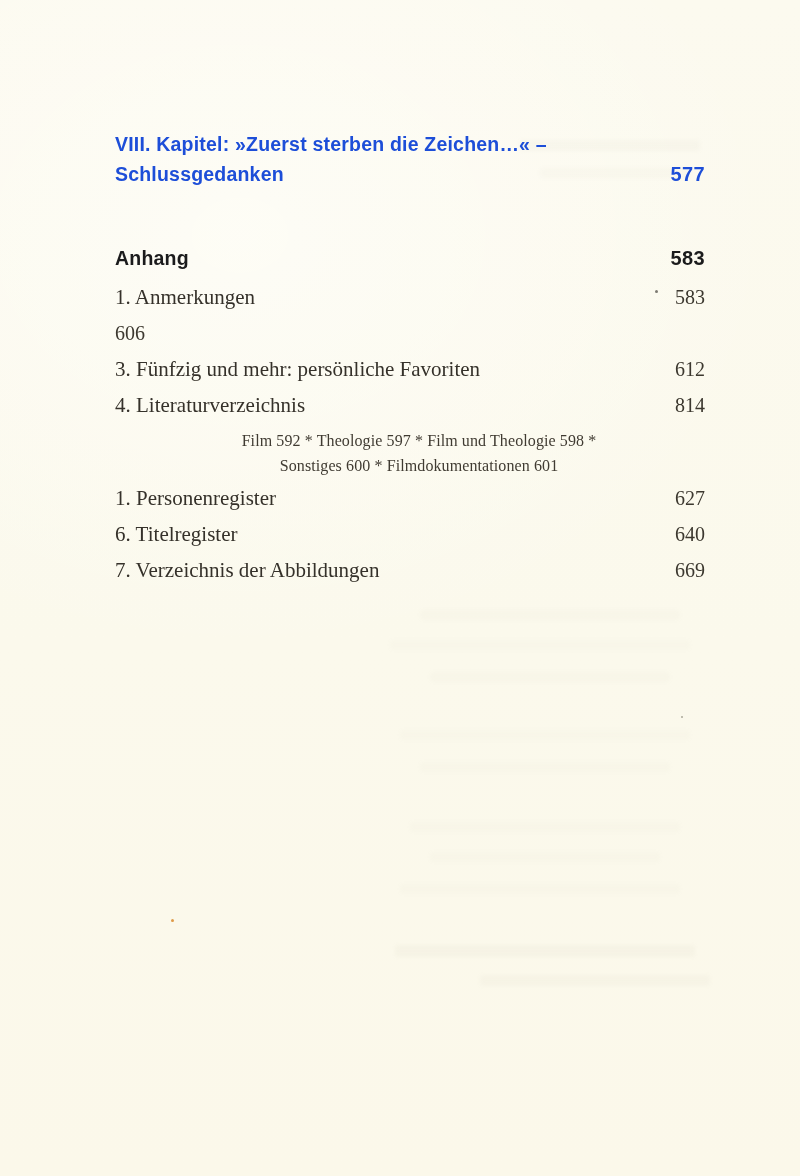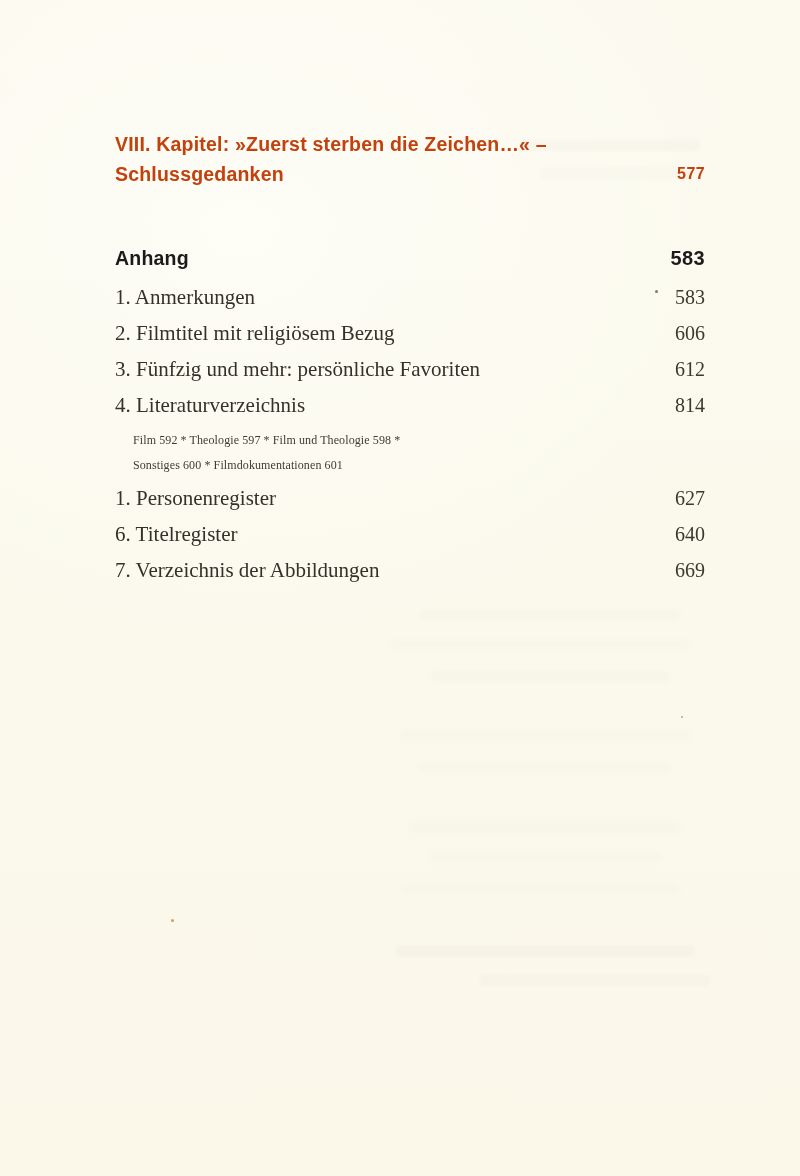--- a/index.html
+++ b/index.html
@@ -29,31 +29,31 @@
     left: 115px;
     top: 129px;
     width: 590px;
   }
 
   
   .chapter-heading {
     display: flex;
     justify-content: space-between;
     align-items: flex-end;
-    color: #c2410c;
+    color: #1d4ed8;
   }
   .chapter-title {
     font-weight: bold;
     font-size: 19.5px;
     line-height: 30px;
     letter-spacing: 0.2px;
   }
   .chapter-page {
     font-weight: bold;
-    font-size: 16px;
+    font-size: 20px;
     line-height: 30px;
     letter-spacing: 0.4px;
   }
 
   
   .anhang-row {
     display: flex;
     justify-content: space-between;
     align-items: baseline;
     margin-top: 56px;
@@ -79,24 +79,25 @@
     line-height: 27px;
     margin-bottom: 9px;
     gap: 32px;
   }
   .toc-row .toc-num {
     font-size: 20px;
     color: #3c382f;
   }
   .toc-sub {
     margin: 4px 0 7px 18px;
-    font-size: 12px;
+    font-size: 16px;
     line-height: 25px;
     color: #403b32;
     letter-spacing: 0.1px;
+    text-align: center;
   }
 
   
   .bleed {
     position: absolute;
     background: #a9a28a;
     border-radius: 3px;
     filter: blur(2.2px);
   }
   .speck { position: absolute; border-radius: 50%; }
@@ -143,21 +144,20 @@
   </div>
 
   <div class="toc-list">
 
     <div class="toc-row">
       <span>1. Anmerkungen</span>
       <span class="toc-num">583</span>
     </div>
 
     <div class="toc-row">
-      <span>2. Filmtitel mit religiösem Bezug</span>
       <span class="toc-num">606</span>
     </div>
 
     <div class="toc-row">
       <span>3. Fünfzig und mehr: persönliche Favoriten</span>
       <span class="toc-num">612</span>
     </div>
 
     <div class="toc-row">
       <span>4. Literaturverzeichnis</span>

